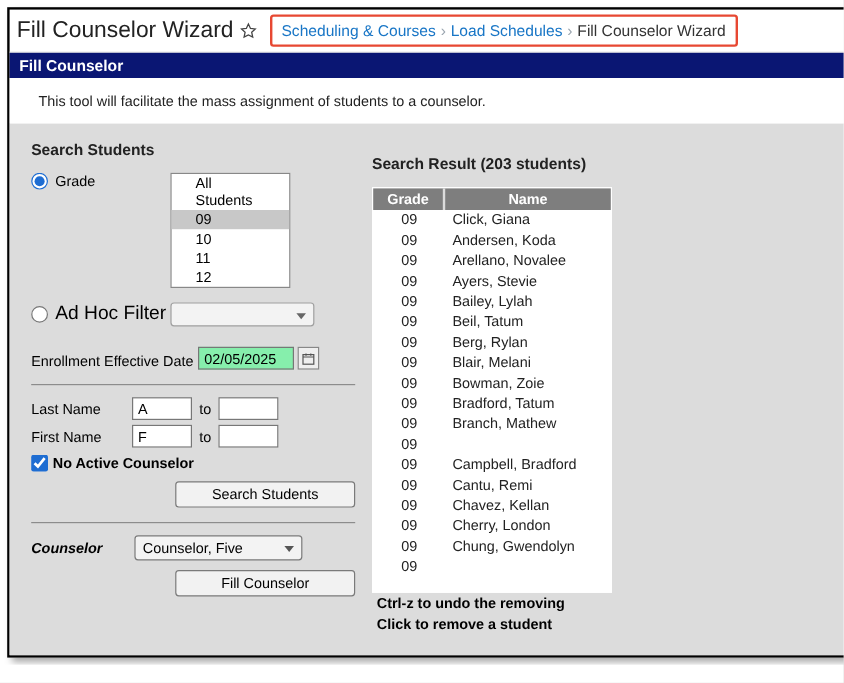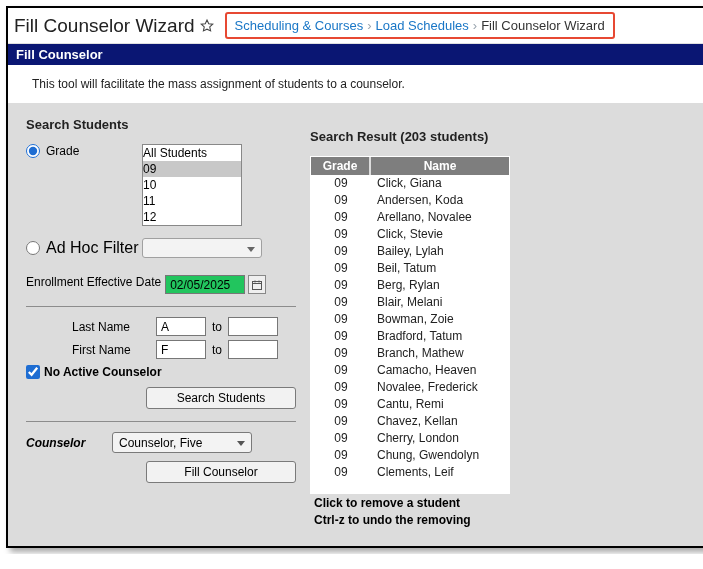--- a/index.html
+++ b/index.html
@@ -16,30 +16,30 @@
 .banner { background: #0a1673; color: #fff; font-weight: 700; font-size: 13px; padding: 3px 8px; }
 .intro { background: #fff; padding: 12px 24px; font-size: 12px; color: #222; }
 .content-wrap { background: #dcdcdc; padding: 14px 18px 18px 18px; display: flex; gap: 14px; }
 .col-left { width: 270px; }
 .col-right { flex: 1; margin-top: 12px; }
 .section-h { font-weight: 700; font-size: 13px; color: #222; margin-bottom: 12px; }
 .field-row { display: flex; align-items: center; margin: 6px 0; }
 .radio { width: 14px; height: 14px; margin-right: 6px; accent-color: #1e6dd2; }
 .radio-label { font-size: 16px; min-width: 90px; }
 .grade-listbox { border: 1px solid #888; background: #fff; width: 100px; font-size: 12px; }
-.grade-listbox div { padding: 1px 0; cursor: pointer; }
+.grade-listbox div { padding: 1px 20px; cursor: pointer; }
 .grade-listbox .sel { background: #c8c8c8; }
 .adhoc-select { border: 1px solid #a0a0a0; background: #f3f3f3; height: 20px; width: 120px; border-radius: 3px; position: relative; margin-left: 4px; }
 .adhoc-select::after { content: ""; position: absolute; right: 6px; top: 8px; border-left: 4px solid transparent; border-right: 4px solid transparent; border-top: 5px solid #666; }
-.date-input { border: 1px solid #777; background: #22c55e; height: 19px; width: 80px; font-size: 12px; padding: 0 4px; }
+.date-input { border: 1px solid #777; background: #86efac; height: 19px; width: 80px; font-size: 12px; padding: 0 4px; }
 .cal-btn { border: 1px solid #888; background: #efefef; width: 18px; height: 19px; margin-left: 3px; display: inline-flex; align-items: center; justify-content: center; }
 .cal-ico { width: 12px; height: 12px; }
 .hr { border: 0; border-top: 1px solid #8c8c8c; margin: 12px 0 10px; }
 .name-row { display: flex; align-items: center; gap: 6px; margin: 4px 0; }
-.name-label { width: 78px; margin-left: 46px; }
+.name-label { width: 78px; }
 .text-in { border: 1px solid #777; background: #fff; height: 19px; width: 50px; font-size: 12px; padding: 0 4px; }
 .cb-row { display: flex; align-items: center; gap: 4px; margin-top: 6px; }
 .cb { width: 14px; height: 14px; accent-color: #1e6dd2; }
 .cb-label { font-weight: 700; }
 .wide-btn { display: block; margin: 8px 0 0 auto; width: 150px; height: 22px; border: 1px solid #7a7a7a; border-radius: 3px; background: #f2f2f2; font-size: 12px; cursor: pointer; }
 .counselor-row { display: flex; align-items: center; gap: 8px; }
 .counselor-lbl { font-weight: 700; width: 78px; font-style: italic; }
 .combo { border: 1px solid #7a7a7a; border-radius: 3px; background: #f3f3f3; height: 21px; width: 140px; position: relative; display: flex; align-items: center; padding: 0 18px 0 6px; font-size: 12px; }
 .combo .chev-dn { position: absolute; right: 6px; top: 8px; border-left: 4px solid transparent; border-right: 4px solid transparent; border-top: 5px solid #555; }
 .results-table { background: #fff; width: 200px; border: 1px solid #fff; }
@@ -48,21 +48,21 @@
 .th.grade { width: 60px; border-right: 2px solid #dcdcdc; }
 .th.name { flex: 1; }
 .results-body { height: 318px; overflow: hidden; }
 .tr { display: flex; font-size: 12px; color: #222; line-height: 17px; }
 .td.grade { width: 60px; text-align: center; }
 .td.name { flex: 1; padding-left: 6px; }
 .hint { font-weight: 700; font-size: 12px; margin-top: 2px; line-height: 15px; padding-left: 4px; }
 .small-gap { height: 6px; }
 .row-top { display: flex; align-items: flex-start; gap: 8px; }
 .row-top .lbl-col { display: flex; align-items: center; width: 108px; }
-.enroll-row { display: flex; align-items: flex-start; margin-top: 17px; }
+.enroll-row { display: flex; align-items: flex-end; margin-top: 17px; }
 .enroll-lbl { font-size: 12px; margin-right: 4px; }
 </style>
 </head>
 <body>
 
 <div class="app-frame">
 
   <div class="topbar">
     <div class="title-wrap">
       <span class="page-title">Fill Counselor Wizard</span>
@@ -176,21 +176,21 @@
             <div class="tr">
               <div class="td grade">09</div>
               <div class="td name">Andersen, Koda</div>
             </div>
             <div class="tr">
               <div class="td grade">09</div>
               <div class="td name">Arellano, Novalee</div>
             </div>
             <div class="tr">
               <div class="td grade">09</div>
-              <div class="td name">Click, Stevie</div>
+              <div class="td name">Ayers, Stevie</div>
             </div>
             <div class="tr">
               <div class="td grade">09</div>
               <div class="td name">Bailey, Lylah</div>
             </div>
             <div class="tr">
               <div class="td grade">09</div>
               <div class="td name">Beil, Tatum</div>
             </div>
             <div class="tr">
@@ -208,46 +208,44 @@
             <div class="tr">
               <div class="td grade">09</div>
               <div class="td name">Bradford, Tatum</div>
             </div>
             <div class="tr">
               <div class="td grade">09</div>
               <div class="td name">Branch, Mathew</div>
             </div>
             <div class="tr">
               <div class="td grade">09</div>
-              <div class="td name">Camacho, Heaven</div>
-            </div>
-            <div class="tr">
-              <div class="td grade">09</div>
-              <div class="td name">Novalee, Frederick</div>
+            </div>
+            <div class="tr">
+              <div class="td grade">09</div>
+              <div class="td name">Campbell, Bradford</div>
             </div>
             <div class="tr">
               <div class="td grade">09</div>
               <div class="td name">Cantu, Remi</div>
             </div>
             <div class="tr">
               <div class="td grade">09</div>
               <div class="td name">Chavez, Kellan</div>
             </div>
             <div class="tr">
               <div class="td grade">09</div>
               <div class="td name">Cherry, London</div>
             </div>
             <div class="tr">
               <div class="td grade">09</div>
               <div class="td name">Chung, Gwendolyn</div>
             </div>
             <div class="tr">
               <div class="td grade">09</div>
-              <div class="td name">Clements, Leif</div>
             </div>
           </div>
       </div>
+      <div class="hint">Ctrl-z to undo the removing</div>
       <div class="hint">Click to remove a student</div>
-      <div class="hint">Ctrl-z to undo the removing</div>
     </div>
 
   </div>
 </div>
 
 </body></html>

